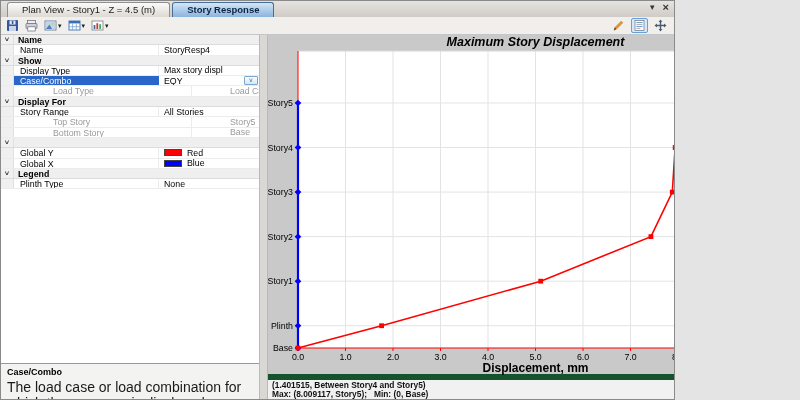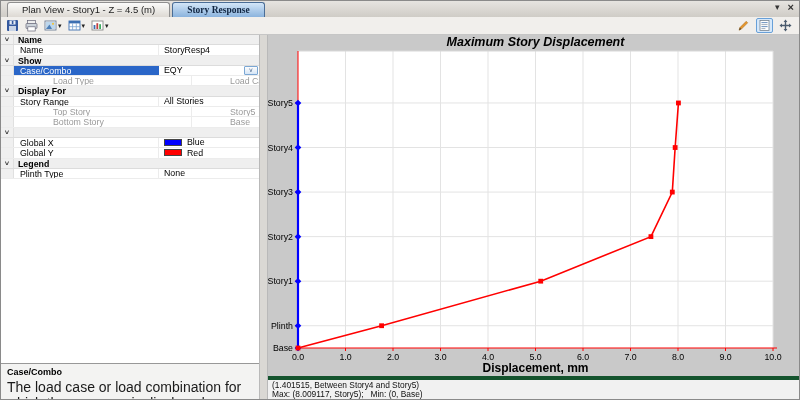--- a/index.html
+++ b/index.html
@@ -1,26 +1,26 @@
 <!DOCTYPE html>
 <html><head>
 <meta charset="utf-8">
 <style>
   html,body{margin:0;padding:0;background:#e4e4e4;}
   *{box-sizing:border-box;}
   .window{
-    width:800px;height:400px;border:1px solid #8a8a8a;background:#14b8a6;
+    width:675px;height:400px;border:1px solid #8a8a8a;background:#14b8a6;
     font-family:"Liberation Sans","DejaVu Sans",sans-serif;position:relative;overflow:hidden;
   }
   
   .tabbar{height:16px;background:linear-gradient(#e6e4e0,#cfccc6);display:flex;align-items:flex-end;padding-left:6px;position:relative;}
   .tab{height:15px;line-height:14px;padding:0 14px;font-size:9.5px;border:1px solid #8f8f8f;border-bottom:none;
        border-radius:3px 3px 0 0;margin-right:2px;white-space:nowrap;cursor:default;}
   .tab.inactive{background:linear-gradient(#fbfbfa,#ddd9d3);color:#222;}
-  .tab.active{background:linear-gradient(#d3e6f8,#8bb3dd);border-color:#4a6d96;color:#0f2440;font-weight:bold;font-family:Liberation Serif, serif;}
+  .tab.active{background:linear-gradient(#d3e6f8,#8bb3dd);border-color:#4a6d96;color:#0f2440;font-weight:bold;}
   .win-ctrls{position:absolute;right:5px;top:1px;display:flex;gap:8px;font-size:9px;color:#333;align-items:center;}
   .win-ctrls span{cursor:default;}
   .wc-close{font-weight:bold;font-size:11px;line-height:9px;}
   
   .toolbar{height:18px;background:#f1efec;border-bottom:1px solid #c6c6c6;display:flex;align-items:center;padding:0 4px;}
   .tb-group{display:flex;align-items:center;gap:4px;}
   .tb-btn{display:flex;align-items:center;gap:1px;padding:0 1px;}
   .caret{font-size:7px;color:#222;line-height:7px;}
   .tb-right{margin-left:auto;display:flex;align-items:center;gap:5px;padding-right:2px;}
   .tb-toggled{border:1px solid #68a0d8;background:#d6e8fa;border-radius:2px;padding:0 1px;display:flex;align-items:center;}
@@ -45,21 +45,21 @@
   .swatch{width:18px;height:7px;border:1px solid #444;margin-right:5px;flex:none;display:inline-block;}
   
   .help{height:36px;border-top:1px solid #989898;background:#f3f3f2;padding:3px 6px;}
   .help-title{font-size:9px;font-weight:bold;margin-bottom:2px;}
   .help-desc{font-size:14px;color:#1a1a1a;}
   
   .chart-wrap{height:346px;position:relative;}
   .chart-wrap svg{position:absolute;left:0;top:0;}
   svg text{font-family:"Liberation Sans","DejaVu Sans",sans-serif;}
   
-  .status{flex:1;background:#f1f1f1;border-top:4px solid #14532d;font-size:8.4px;color:#111;padding:1px 4px;line-height:8.3px;}
+  .status{flex:1;background:#f1f1f1;border-top:6px solid #14532d;font-size:8.4px;color:#111;padding:1px 4px;line-height:8.3px;font-weight:bold;}
   .status div{white-space:pre;}
 </style>
 </head>
 <body>
 
 <div class="window">
 
   <div class="tabbar">
     <div class="tab inactive">Plan View - Story1 - Z = 4.5 (m)</div>
     <div class="tab active">Story Response</div>
@@ -151,20 +151,27 @@
             <div class="gutter"></div>
             <div class="pg-label">Name</div>
             <div class="pg-value">
               <span>StoryResp4</span>
             </div>
           </div>
           <div class="pg-row category">
             <div class="gutter">˅</div>
             <div class="cat-label">Show</div>
           </div>
+          <div class="pg-row item">
+            <div class="gutter"></div>
+            <div class="pg-label">Display Type</div>
+            <div class="pg-value">
+              <span>Max story displ</span>
+            </div>
+          </div>
           <div class="pg-row item selected">
             <div class="gutter"></div>
             <div class="pg-label">Case/Combo</div>
             <div class="pg-value">
               <span>EQY</span>
               <span class="combo">˅</span>
             </div>
           </div>
           <div class="pg-row item disabled">
             <div class="gutter"></div>
@@ -196,32 +203,32 @@
             <div class="pg-label">Bottom Story</div>
             <div class="pg-value">
               <span>Base</span>
             </div>
           </div>
           <div class="pg-row category">
             <div class="gutter">˅</div>
           </div>
           <div class="pg-row item">
             <div class="gutter"></div>
+            <div class="pg-label">Global Y</div>
+            <div class="pg-value">
+              <span class="swatch" style="background: rgb(255, 0, 0);"></span>
+              <span>Red</span>
+            </div>
+          </div>
+          <div class="pg-row item">
+            <div class="gutter"></div>
             <div class="pg-label">Global X</div>
             <div class="pg-value">
               <span class="swatch" style="background: rgb(0, 0, 255);"></span>
               <span>Blue</span>
-            </div>
-          </div>
-          <div class="pg-row item">
-            <div class="gutter"></div>
-            <div class="pg-label">Global Y</div>
-            <div class="pg-value">
-              <span class="swatch" style="background: rgb(255, 0, 0);"></span>
-              <span>Red</span>
             </div>
           </div>
           <div class="pg-row category">
             <div class="gutter">˅</div>
             <div class="cat-label">Legend</div>
           </div>
           <div class="pg-row item">
             <div class="gutter"></div>
             <div class="pg-label">Plinth Type</div>
             <div class="pg-value">

